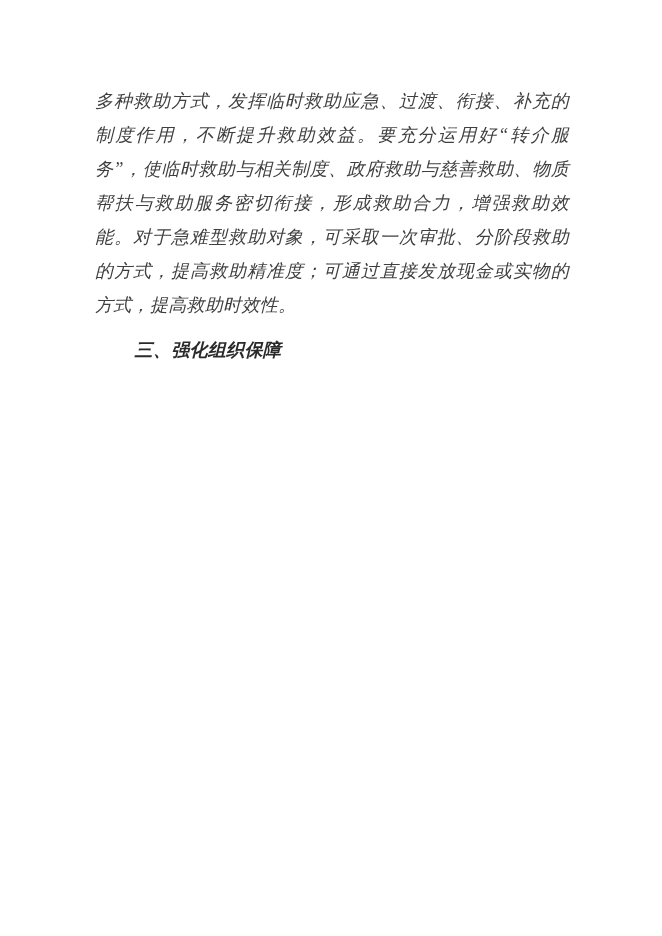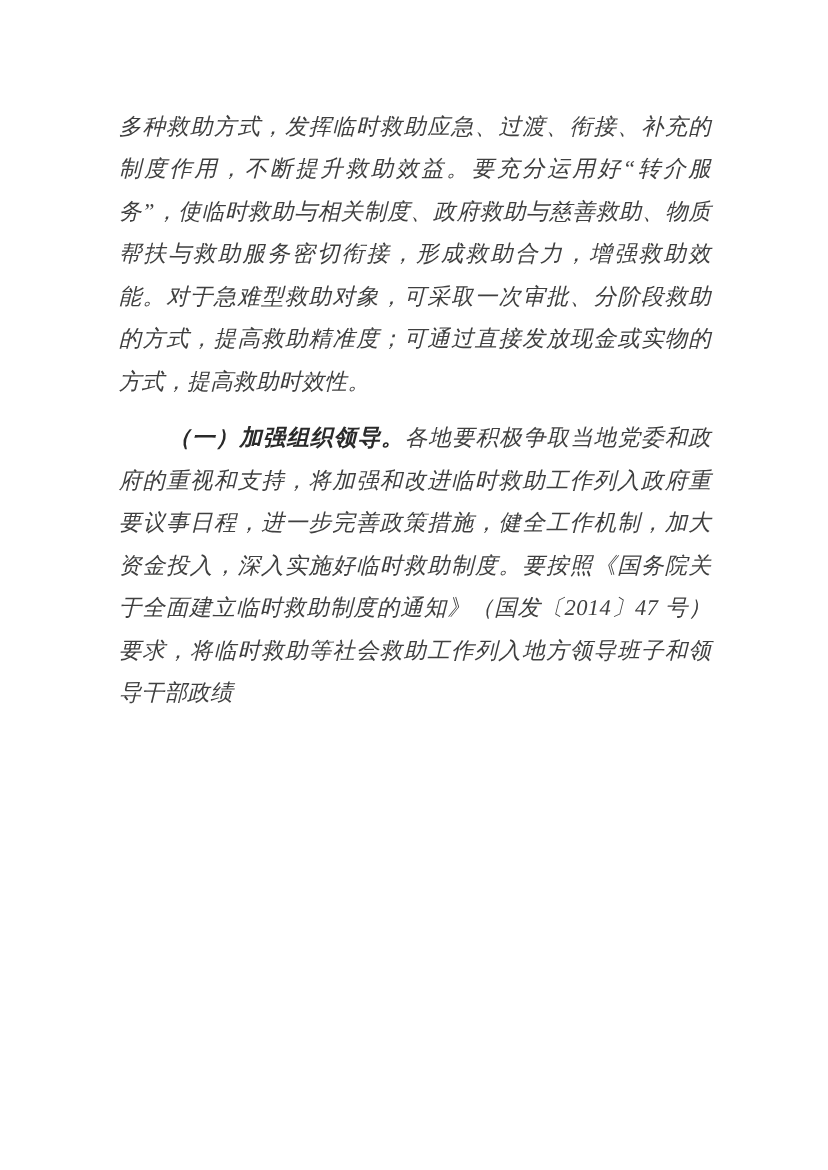--- a/index.html
+++ b/index.html
@@ -41,15 +41,15 @@
     font-weight: bold;
     color: #2a2a2a;
   }
 </style>
 </head>
 <body>
 
 <div class="page" style="background: rgb(255, 255, 255);">
   <div class="content" id="doc-content">
       <p class="" style="color: rgb(63, 63, 63);"><span>多种救助方式，发挥临时救助应急、过渡、衔接、补充的制度作用，不断提升救助效益。要充分运用好“转介服务”，使临时救助与相关制度、政府救助与慈善救助、物质帮扶与救助服务密切衔接，形成救助合力，增强救助效能。对于急难型救助对象，可采取一次审批、分阶段救助的方式，提高救助精准度；可通过直接发放现金或实物的方式，提高救助时效性。</span></p>
-      <p class="indent " style="color: rgb(63, 63, 63);"><span class="bold" style="color: rgb(42, 42, 42);">（一）加强组织领导。</span><span>各地要积极争取当地党委和政府的重视和支持，将加强和改进临时救助工作列入政府重要议事日程，进一步完善政策措施，健全工作机制，加大资金投入，深入实施好临时救助制度。要按照《国务院关于全面建立临时救助制度的通知》（国发〔2014〕47 号）要求，将临时救助等社会救助工作列入地方领导班子和领导干部政绩</span></p>
+      <p class="indent heading" style="color: rgb(63, 63, 63);"><span class="bold" style="color: rgb(42, 42, 42);">三、强化组织保障</span></p>
     </div>
 </div>
 
 </body></html>

